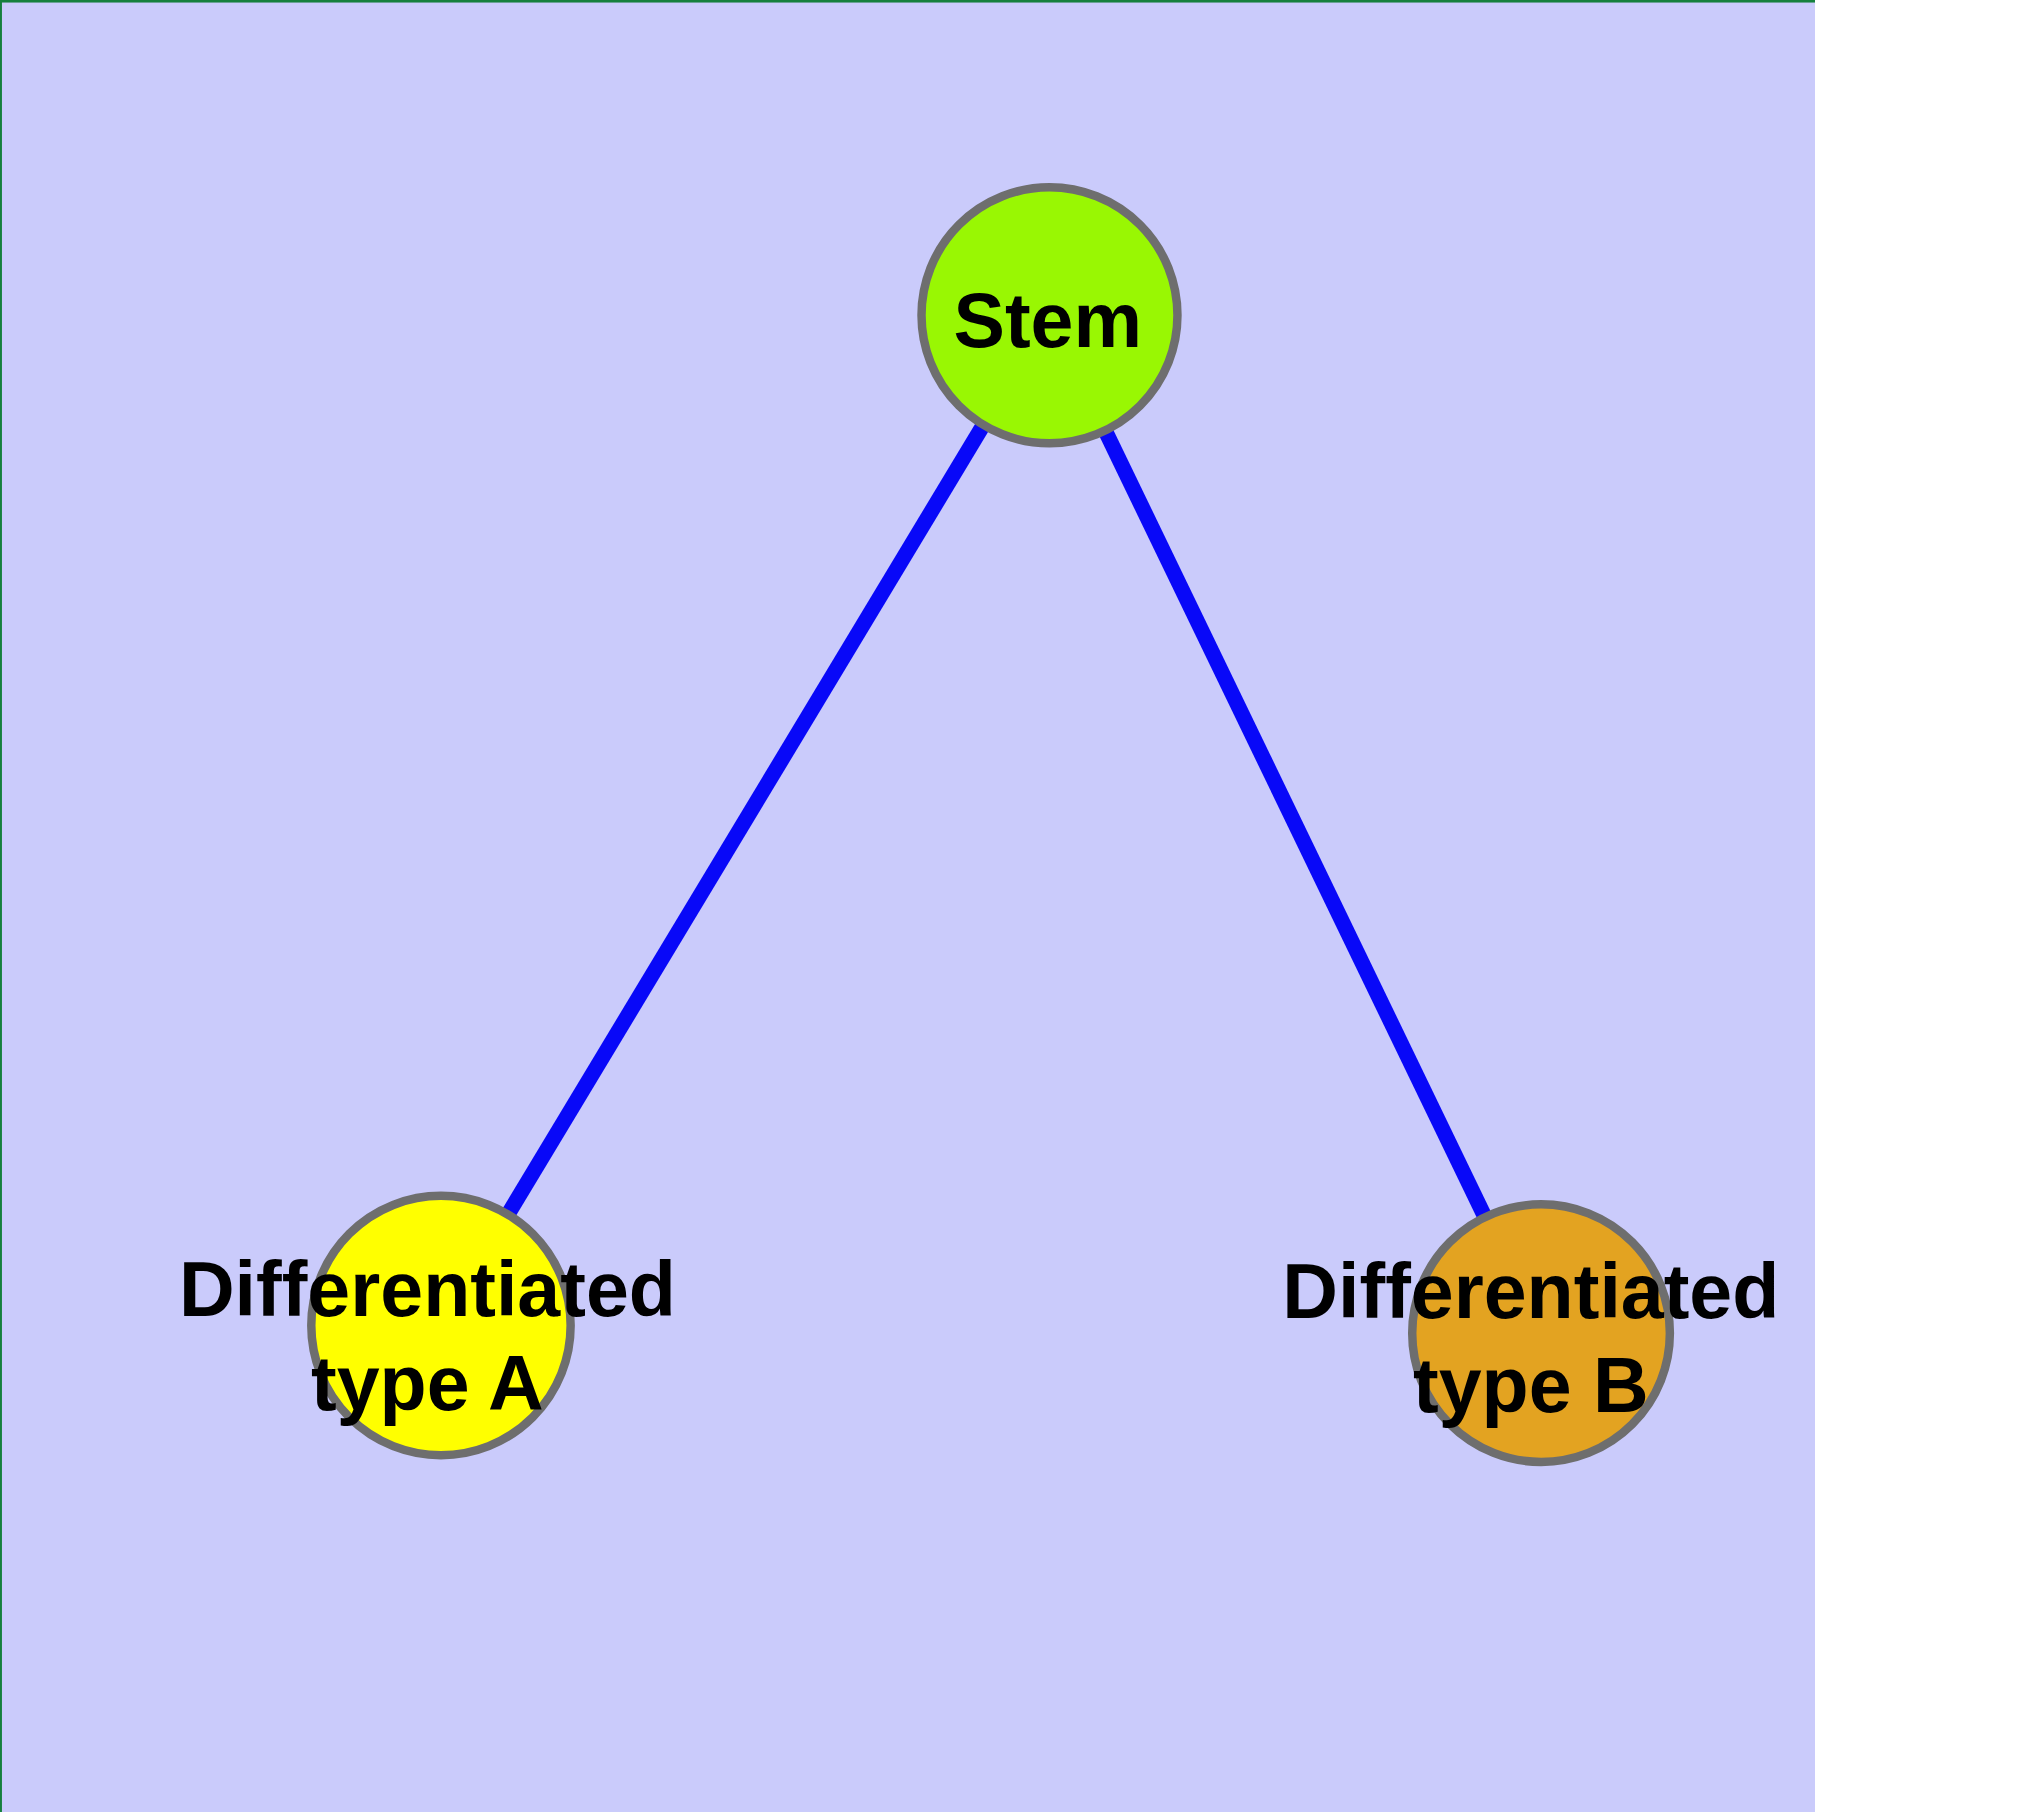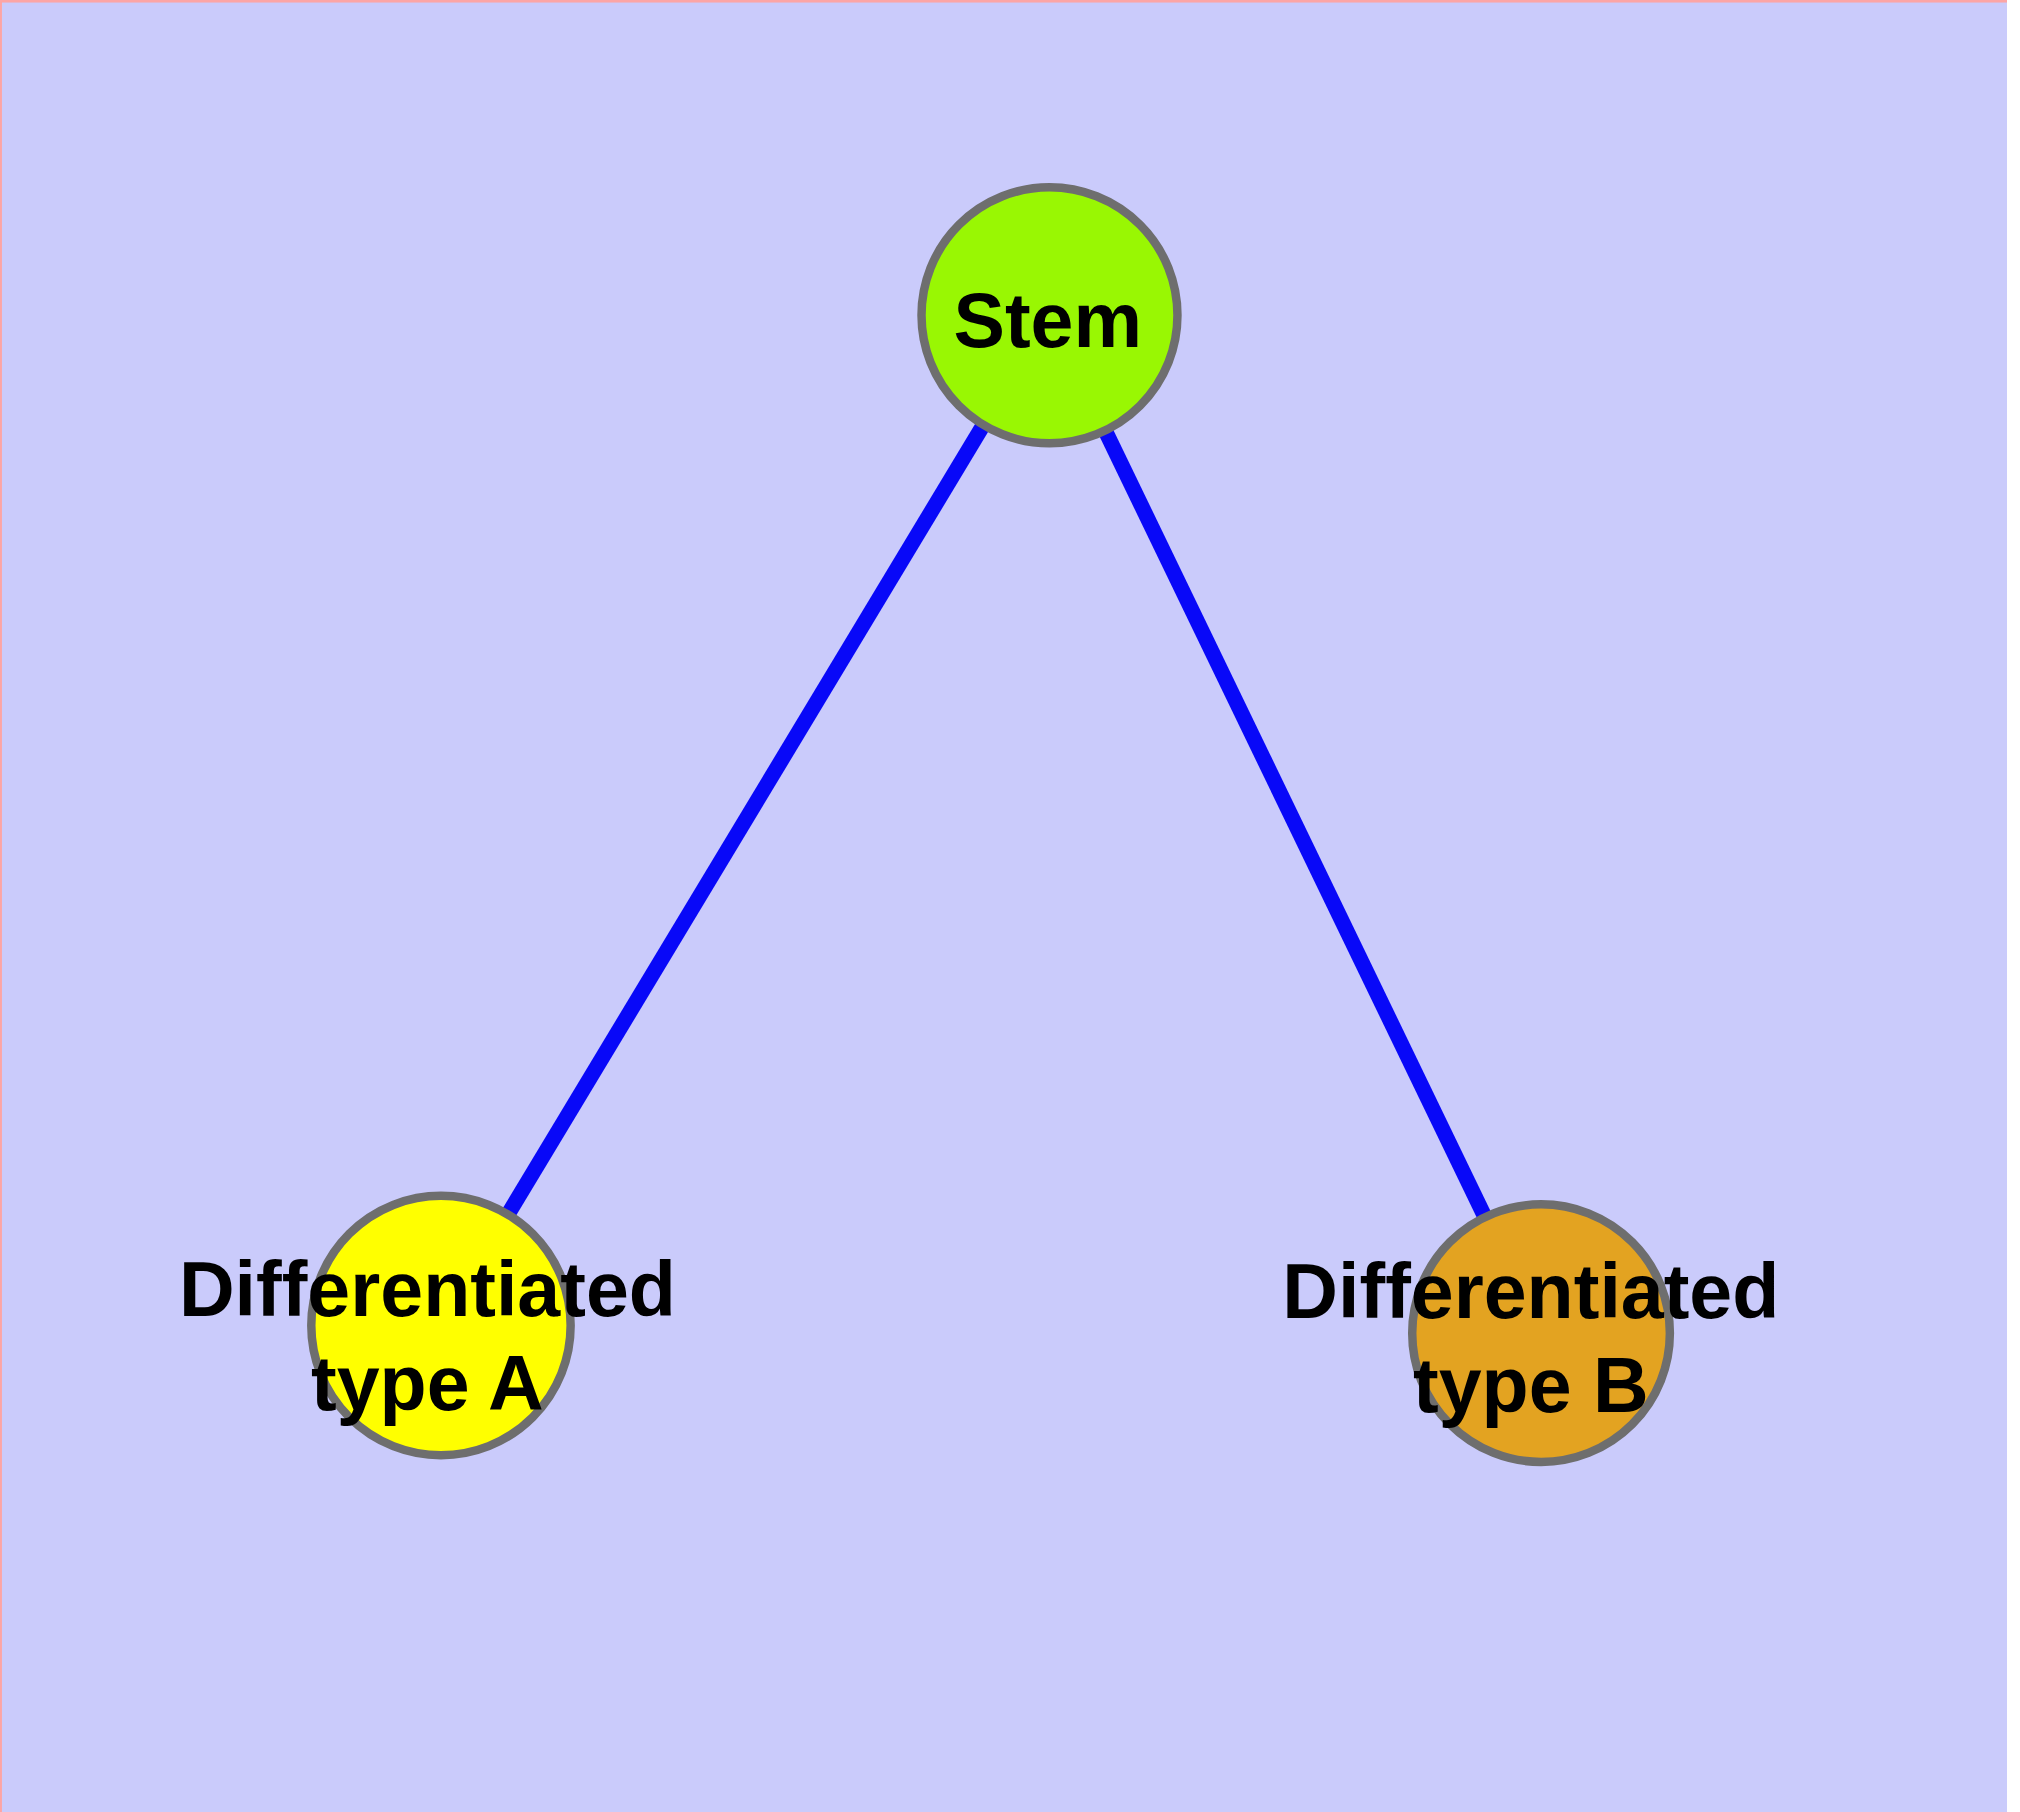--- a/index.html
+++ b/index.html
@@ -2,23 +2,23 @@
 <html style="font-size:13.6px"><head>
 <meta charset="utf-8">
 <style>
   html, body {
     margin: 0;
     padding: 0;
     background: #FFFFFF;
   }
   .canvas-wrap {
     position: relative;
-    width: 2007px;
+    width: 1815px;
     height: 1812px;
-    background: #fca5a5;
+    background: #15803d;
     overflow: hidden;
   }
   svg.diagram {
     display: block;
     width: 2021px;
     height: 1812px;
   }
   .node-label {
     font-family: "Liberation Sans", sans-serif;
     font-weight: bold;

